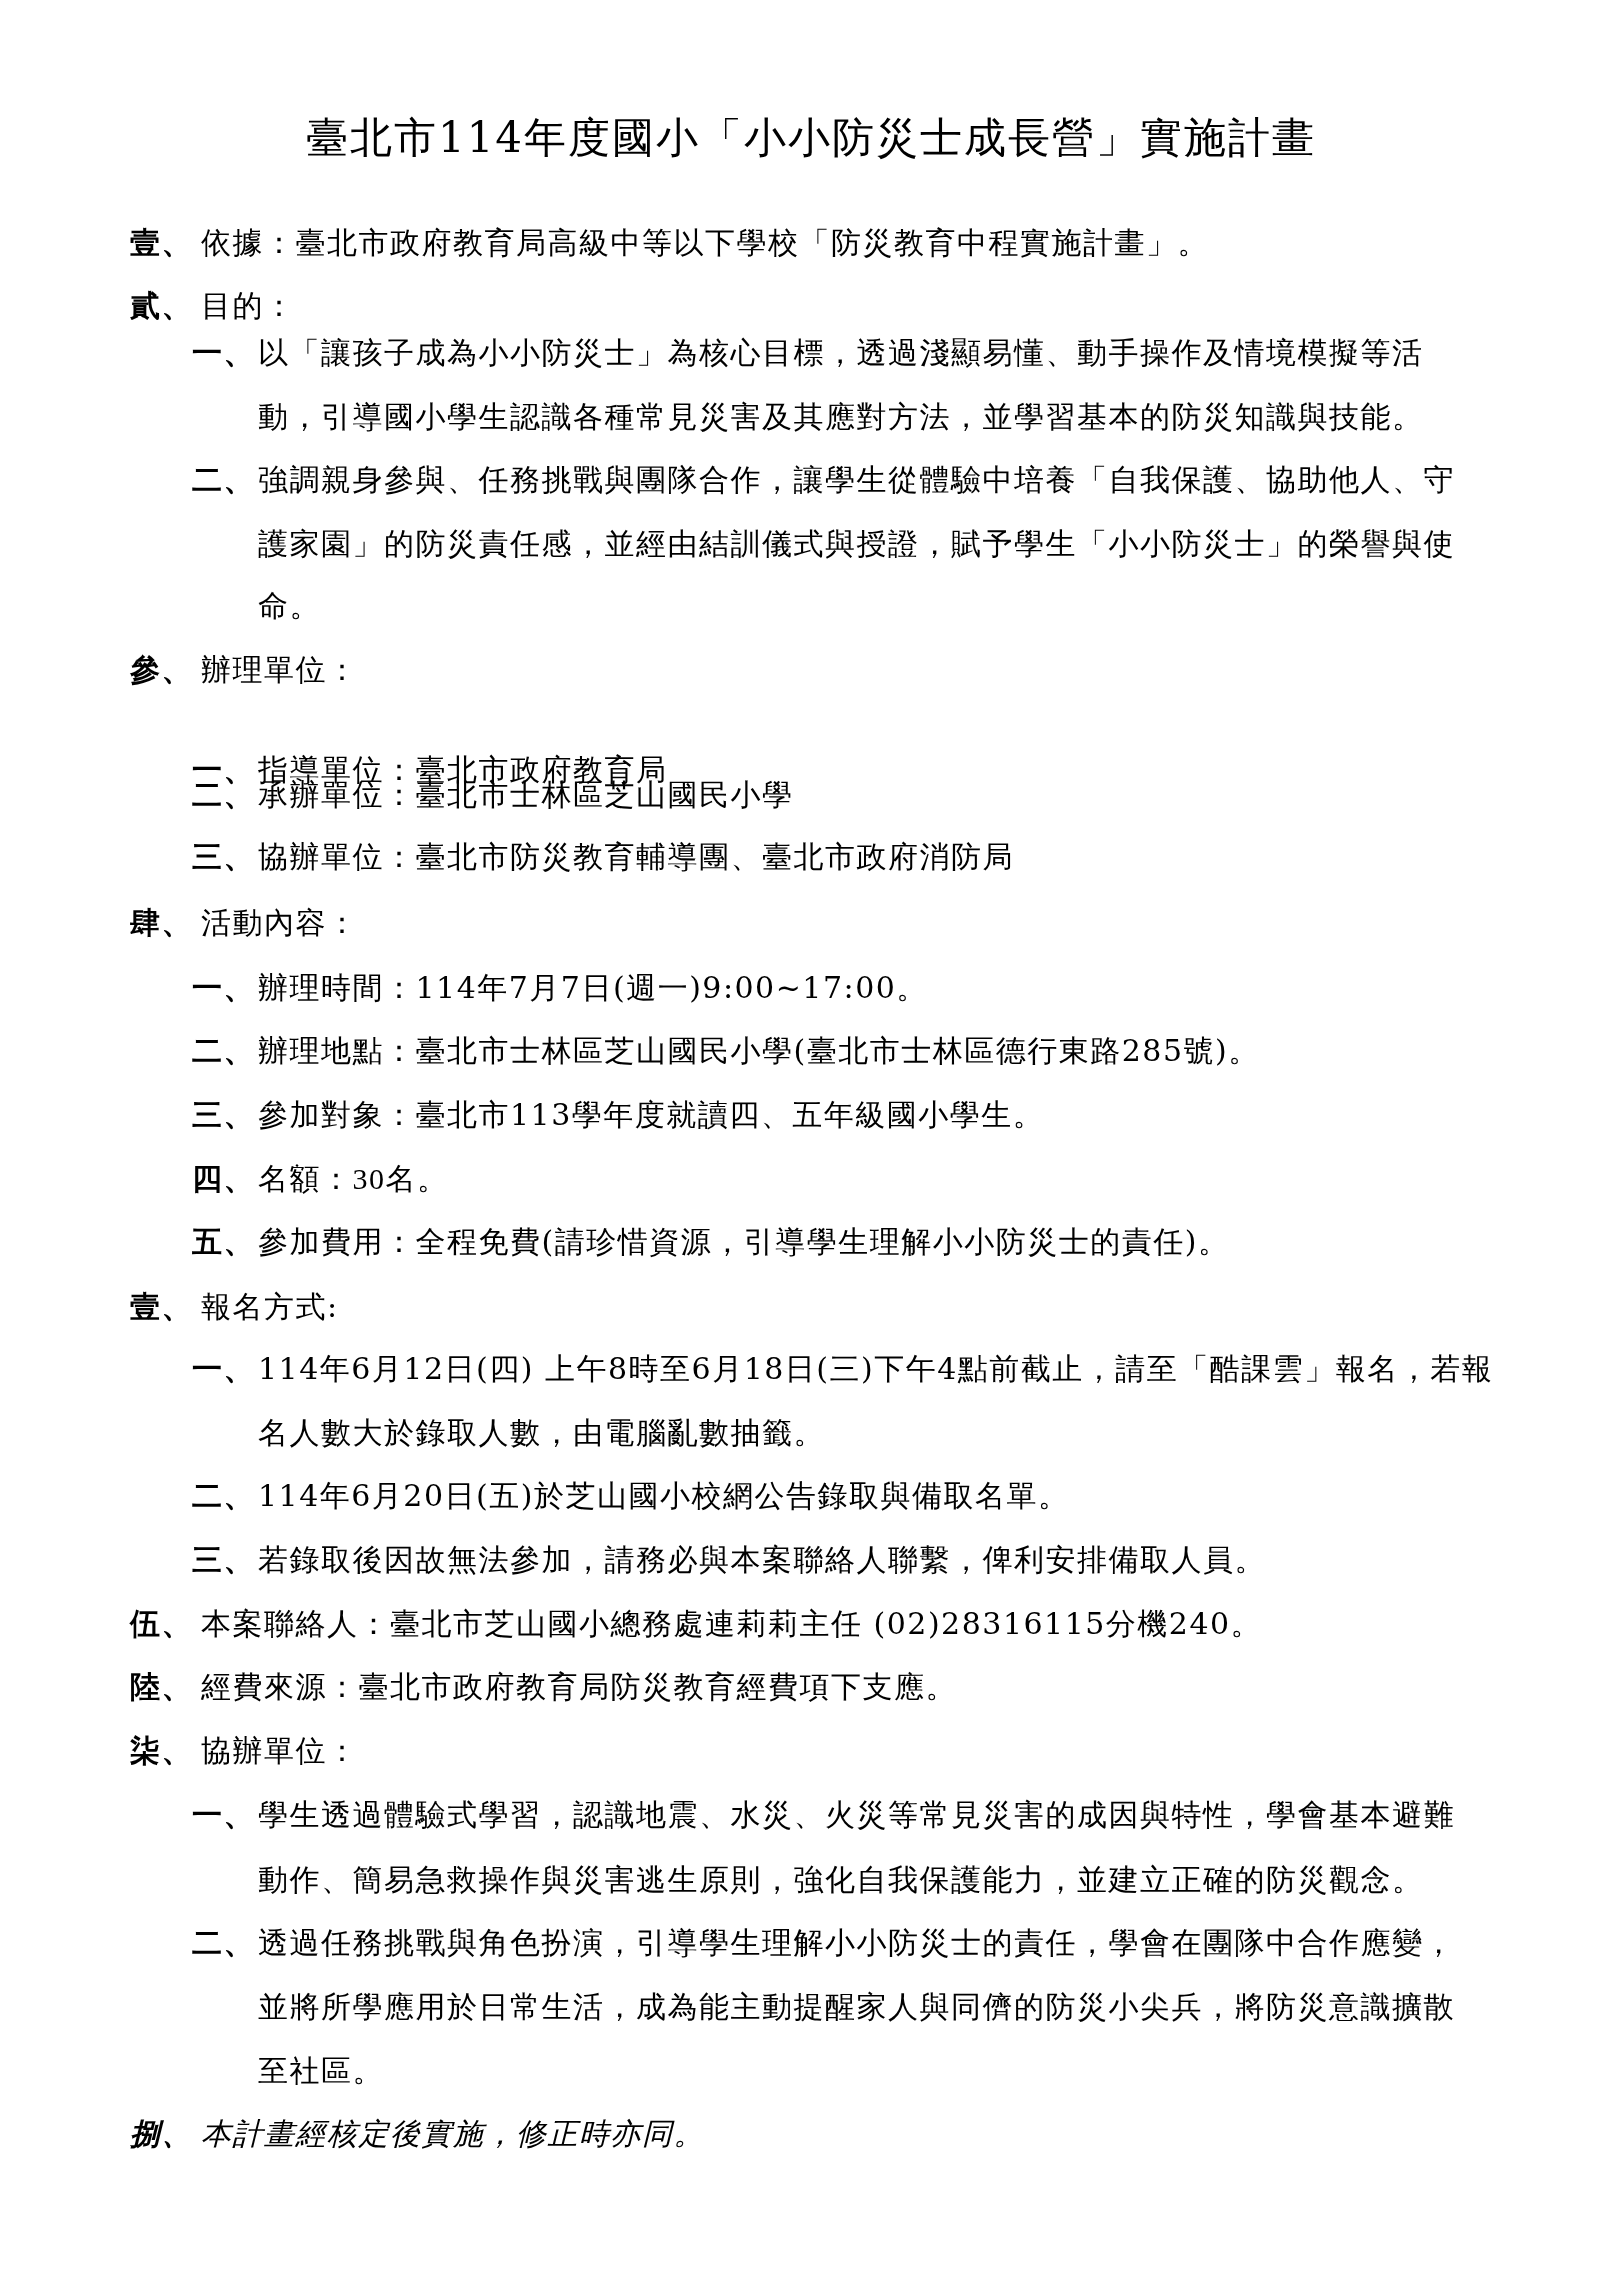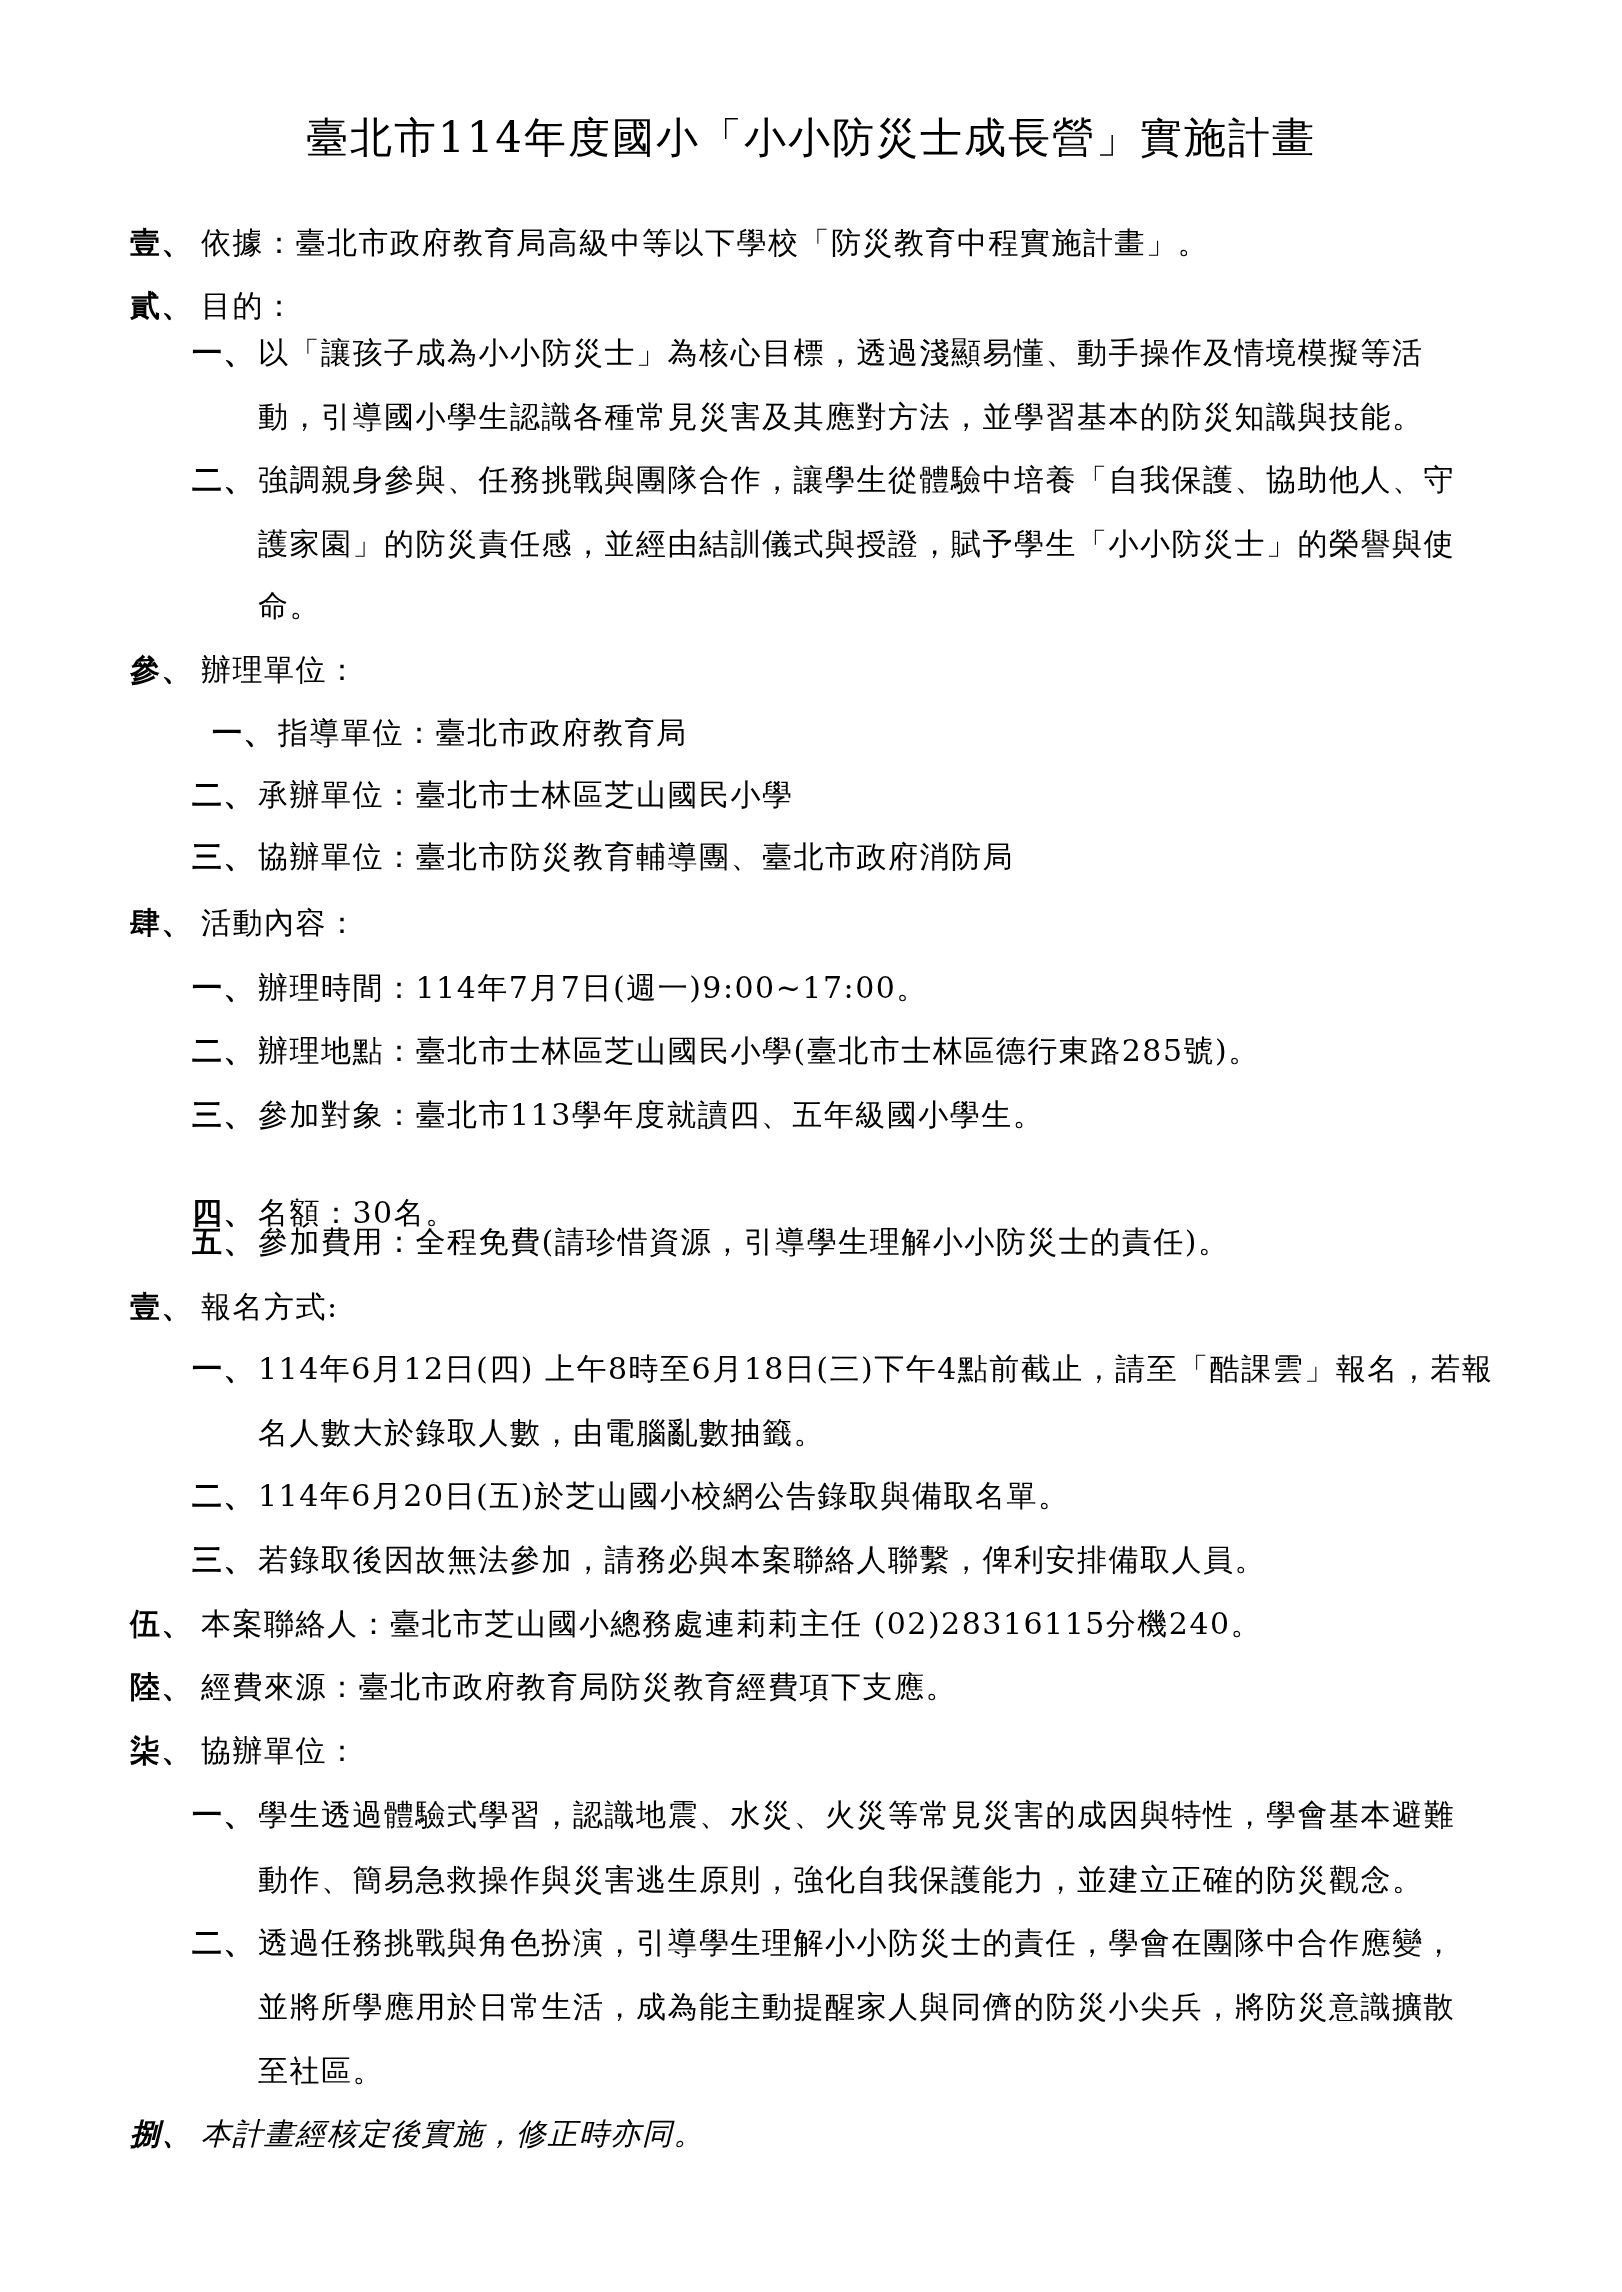--- a/index.html
+++ b/index.html
@@ -57,28 +57,28 @@
   <h1 class="doc-title">臺北市114年度國小「小小防災士成長營」實施計畫</h1>
   <div id="lines">
       <div class="line kind-section" style="top: 211px;"><span class="num">壹、</span><span class="txt">依據：臺北市政府教育局高級中等以下學校「防災教育中程實施計畫」。</span></div>
       <div class="line kind-section" style="top: 274px;"><span class="num">貳、</span><span class="txt">目的：</span></div>
       <div class="line kind-item" style="top: 321px;"><span class="num">一、</span><span class="txt">以「讓孩子成為小小防災士」為核心目標，透過淺顯易懂、動手操作及情境模擬等活</span></div>
       <div class="line kind-cont" style="top: 385px;"><span class="txt">動，引導國小學生認識各種常見災害及其應對方法，並學習基本的防災知識與技能。</span></div>
       <div class="line kind-item" style="top: 448px;"><span class="num">二、</span><span class="txt">強調親身參與、任務挑戰與團隊合作，讓學生從體驗中培養「自我保護、協助他人、守</span></div>
       <div class="line kind-cont" style="top: 512px;"><span class="txt">護家園」的防災責任感，並經由結訓儀式與授證，賦予學生「小小防災士」的榮譽與使</span></div>
       <div class="line kind-cont" style="top: 574px;"><span class="txt">命。</span></div>
       <div class="line kind-section" style="top: 638px;"><span class="num">參、</span><span class="txt">辦理單位：</span></div>
-      <div class="line kind-item" style="top: 701px; margin-left: 20px;"><span class="num">一、</span><span class="txt">指導單位：臺北市政府教育局</span></div>
+      <div class="line kind-item" style="top: 738px;"><span class="num">一、</span><span class="txt">指導單位：臺北市政府教育局</span></div>
       <div class="line kind-item" style="top: 763px;"><span class="num">二、</span><span class="txt">承辦單位：臺北市士林區芝山國民小學</span></div>
       <div class="line kind-item" style="top: 825px;"><span class="num">三、</span><span class="txt">協辦單位：臺北市防災教育輔導團、臺北市政府消防局</span></div>
       <div class="line kind-section" style="top: 891px;"><span class="num">肆、</span><span class="txt">活動內容：</span></div>
       <div class="line kind-item" style="top: 956px;"><span class="num">一、</span><span class="txt">辦理時間：114年7月7日(週一)9:00~17:00。</span></div>
       <div class="line kind-item" style="top: 1019px;"><span class="num">二、</span><span class="txt">辦理地點：臺北市士林區芝山國民小學(臺北市士林區德行東路285號)。</span></div>
       <div class="line kind-item" style="top: 1083px;"><span class="num">三、</span><span class="txt">參加對象：臺北市113學年度就讀四、五年級國小學生。</span></div>
-      <div class="line kind-item" style="top: 1181px;"><span class="num">四、</span><span class="txt">名額：30名。</span></div>
+      <div class="line kind-item" style="top: 1147px; font-family: Liberation Serif, serif;"><span class="num">四、</span><span class="txt">名額：30名。</span></div>
       <div class="line kind-item" style="top: 1210px;"><span class="num">五、</span><span class="txt">參加費用：全程免費(請珍惜資源，引導學生理解小小防災士的責任)。</span></div>
       <div class="line kind-section" style="top: 1275px;"><span class="num">壹、</span><span class="txt">報名方式:</span></div>
       <div class="line kind-item" style="top: 1337px;"><span class="num">一、</span><span class="txt">114年6月12日(四) 上午8時至6月18日(三)下午4點前截止，請至「酷課雲」報名，若報</span></div>
       <div class="line kind-cont" style="top: 1401px;"><span class="txt">名人數大於錄取人數，由電腦亂數抽籤。</span></div>
       <div class="line kind-item" style="top: 1464px;"><span class="num">二、</span><span class="txt">114年6月20日(五)於芝山國小校網公告錄取與備取名單。</span></div>
       <div class="line kind-item" style="top: 1528px;"><span class="num">三、</span><span class="txt">若錄取後因故無法參加，請務必與本案聯絡人聯繫，俾利安排備取人員。</span></div>
       <div class="line kind-section" style="top: 1592px;"><span class="num">伍、</span><span class="txt">本案聯絡人：臺北市芝山國小總務處連莉莉主任 (02)28316115分機240。</span></div>
       <div class="line kind-section" style="top: 1655px;"><span class="num">陸、</span><span class="txt">經費來源：臺北市政府教育局防災教育經費項下支應。</span></div>
       <div class="line kind-section" style="top: 1719px;"><span class="num">柒、</span><span class="txt">協辦單位：</span></div>
       <div class="line kind-item" style="top: 1785px; font-family: Liberation Mono, monospace;"><span class="num">一、</span><span class="txt">學生透過體驗式學習，認識地震、水災、火災等常見災害的成因與特性，學會基本避難</span></div>

